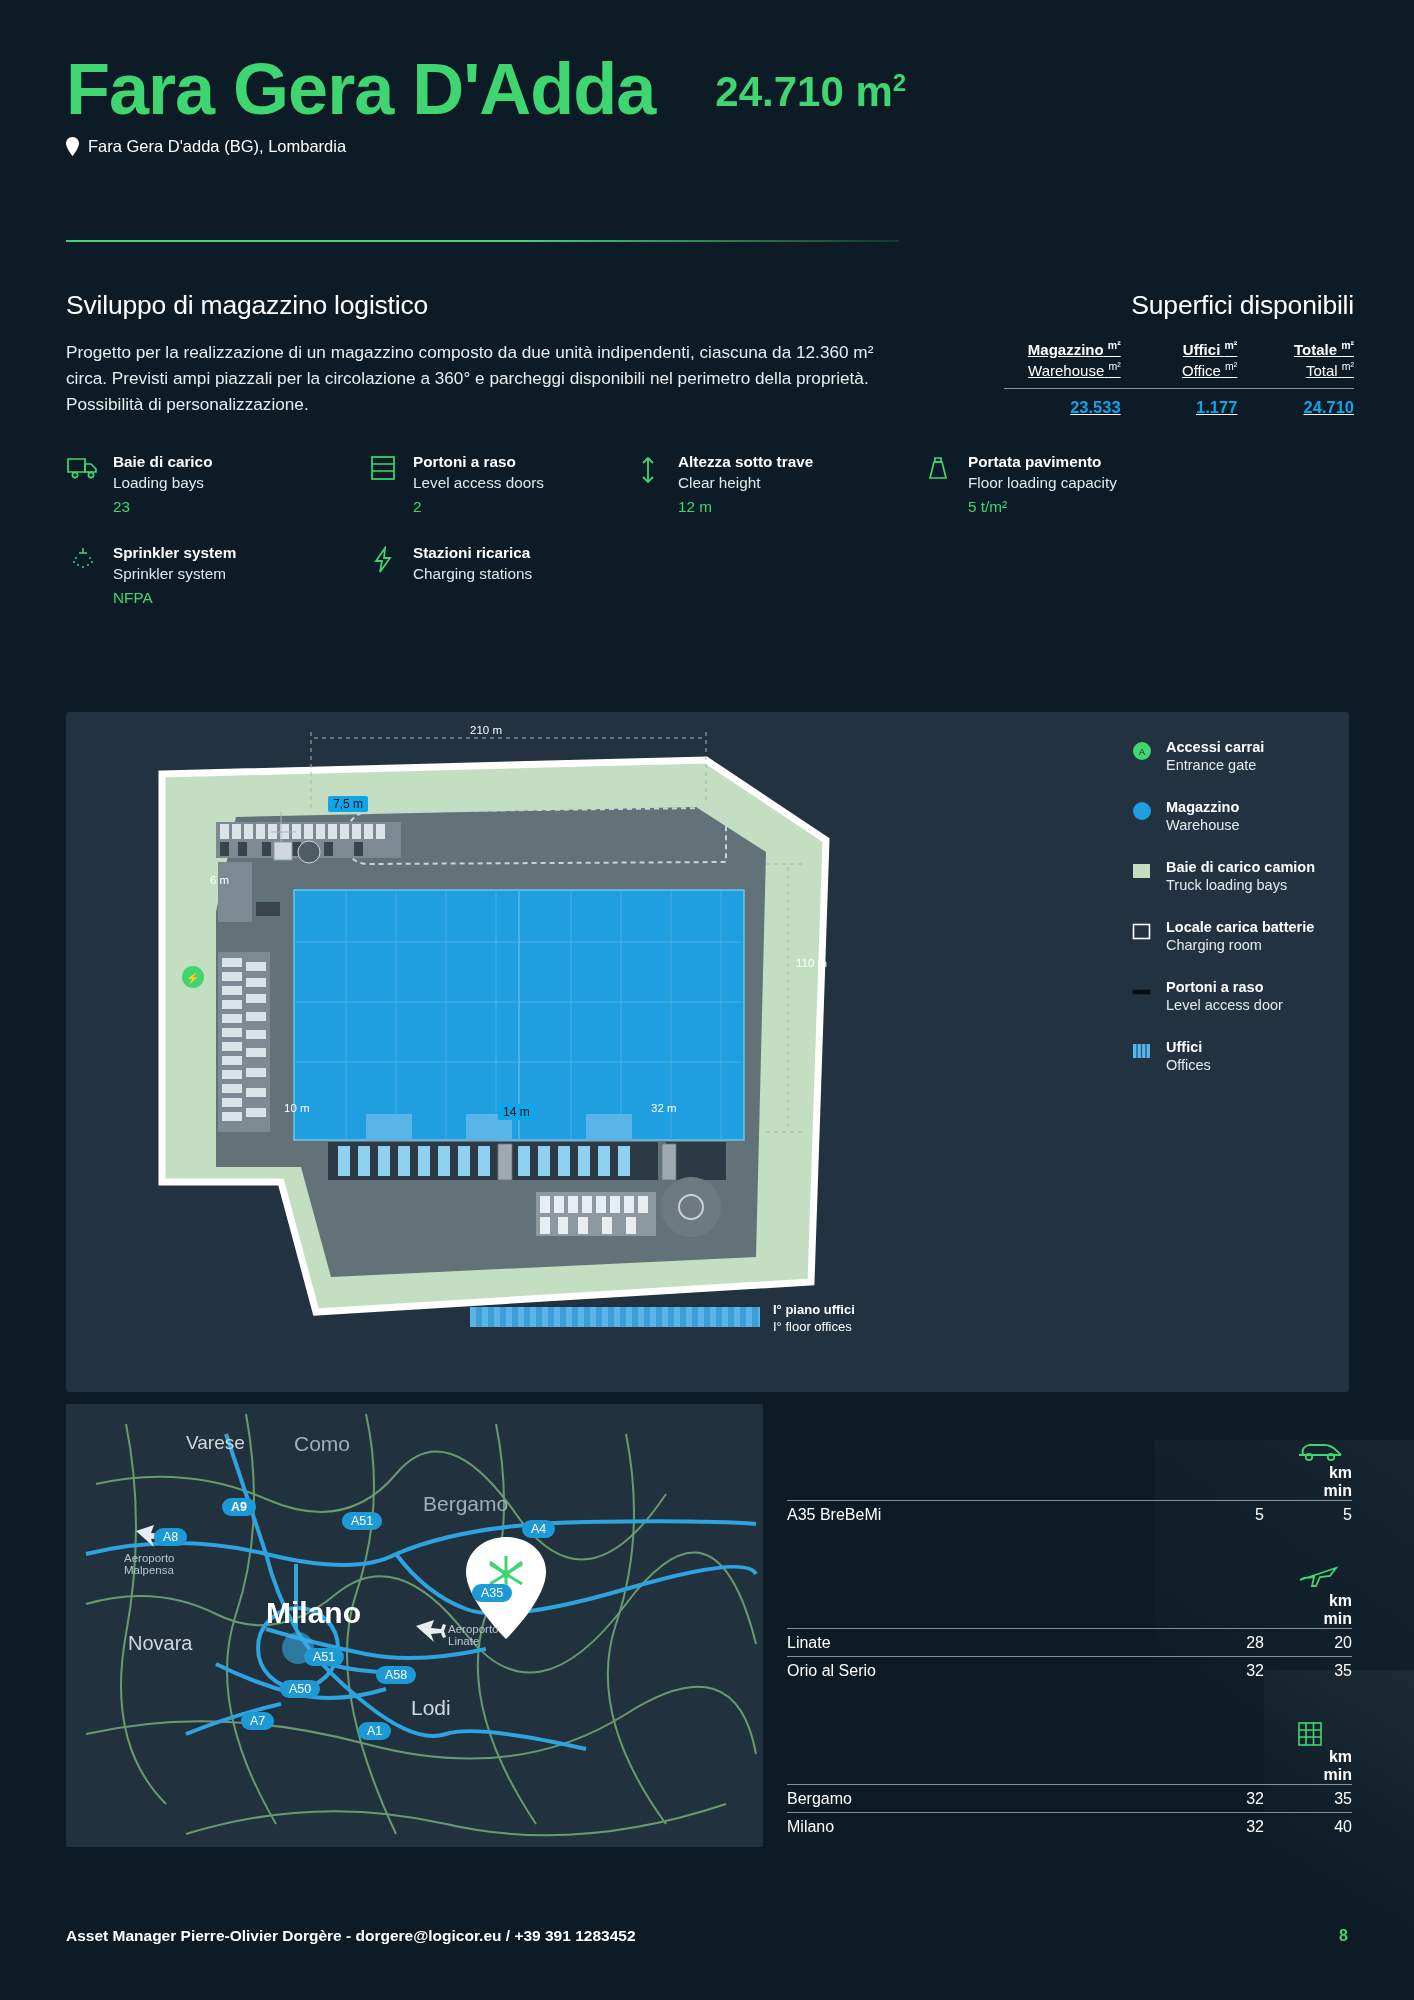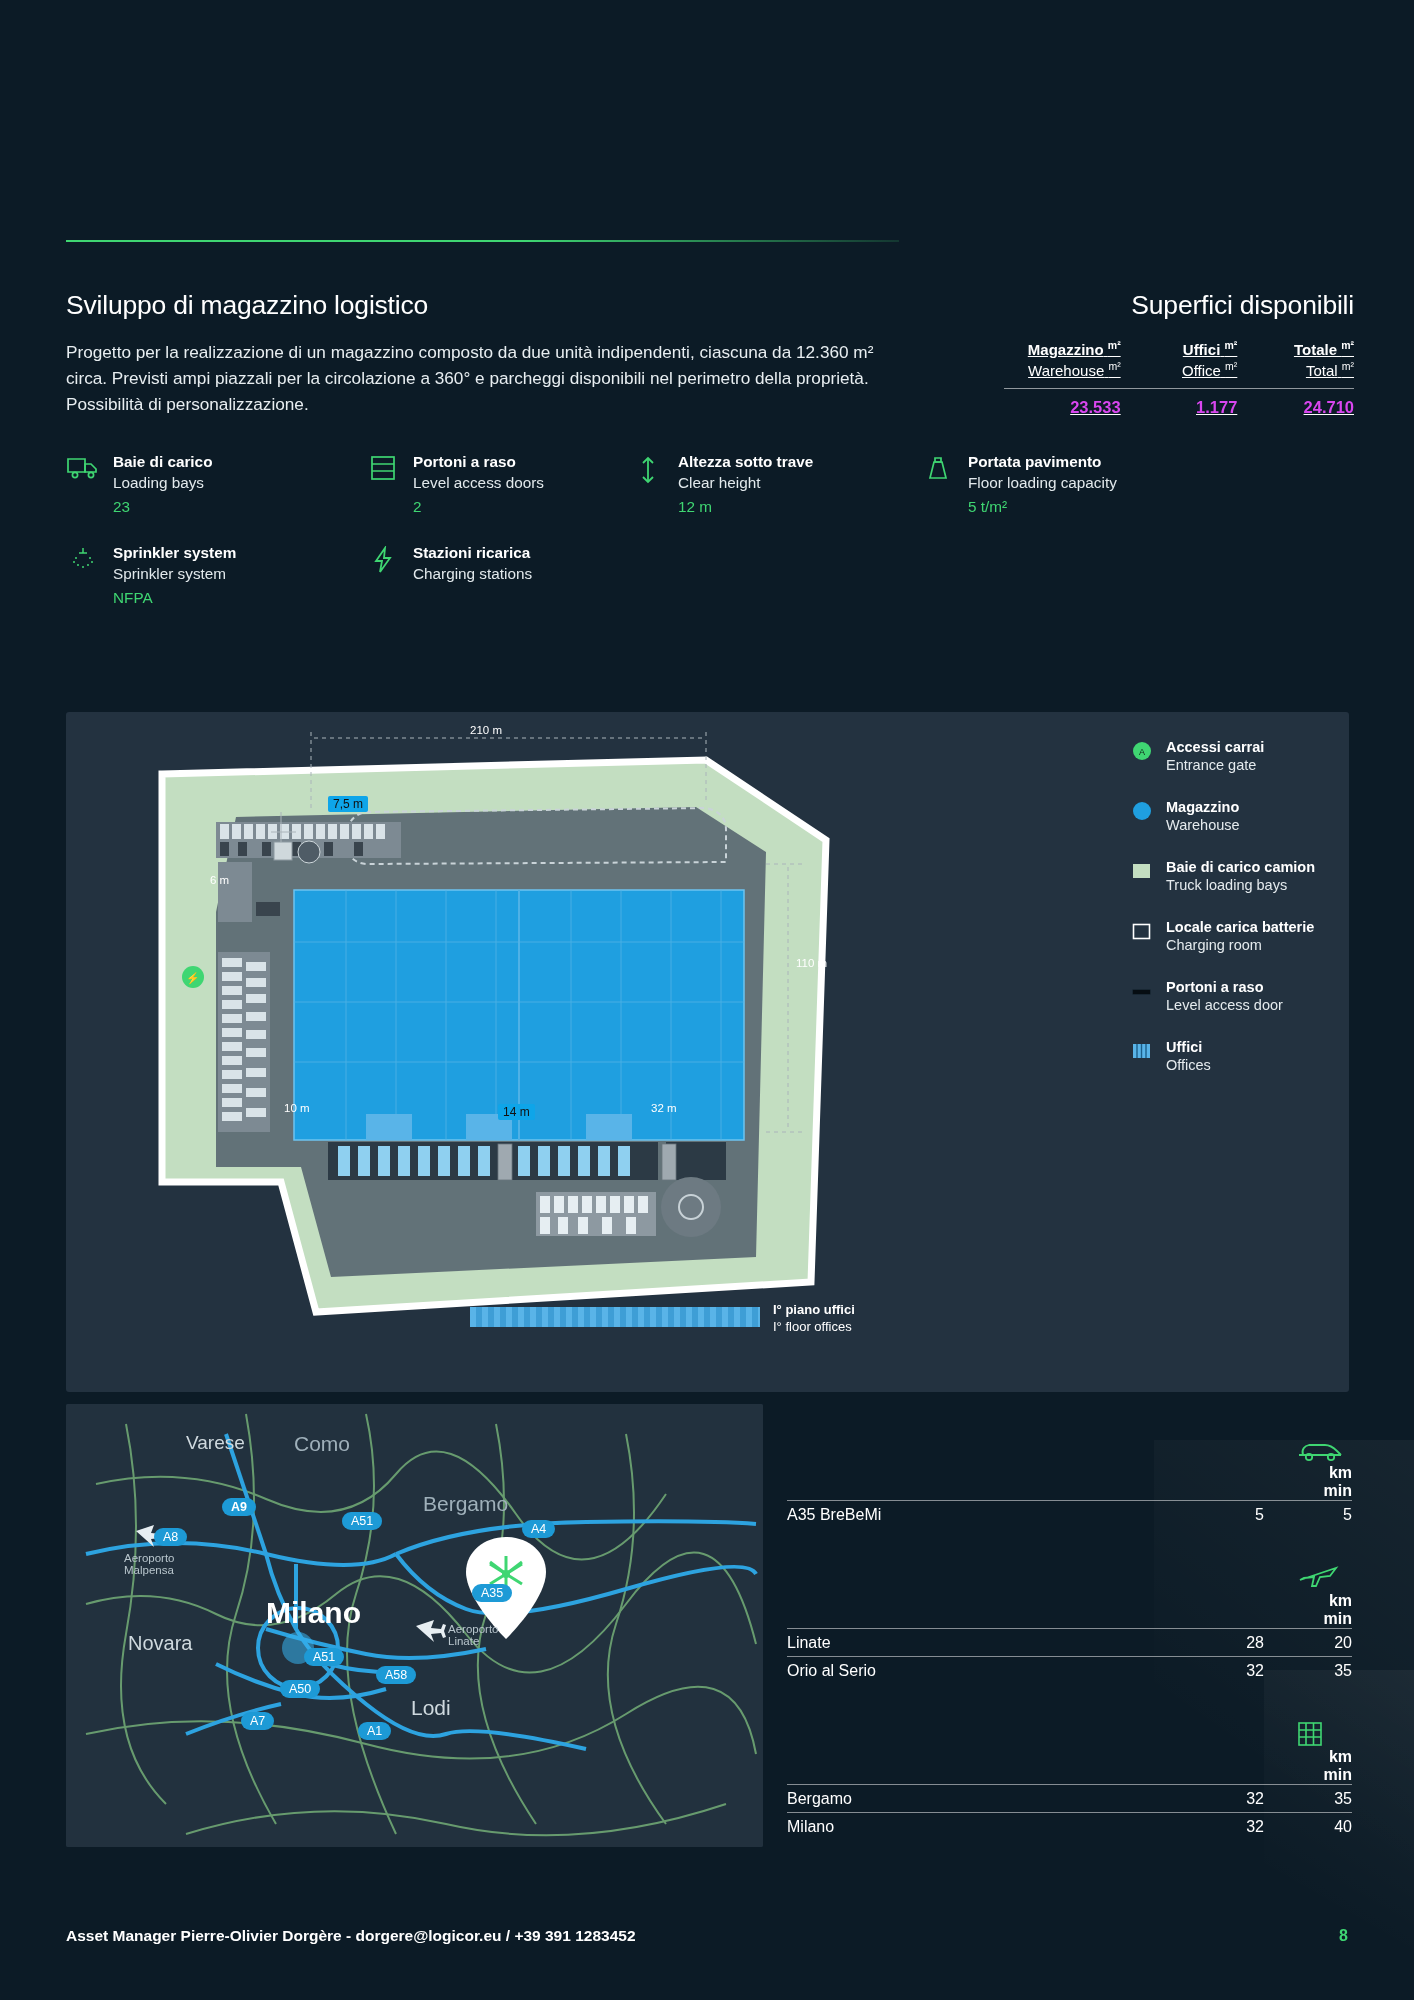--- a/index.html
+++ b/index.html
@@ -56,21 +56,21 @@
   .w1 { width:300px; } .w2 { width:265px; } .w3 { width:290px; } .w4 { width:300px; }
 
   
   .surfaces { position:absolute; right:60px; top:290px; width:350px; text-align:right; }
   .surfaces h2 { font-size:26.5px; font-weight:normal; letter-spacing:-0.2px; }
   .surf-table { width:100%; margin-top:18px; border-collapse:collapse;text-decoration:underline; }
   .surf-table th { font-size:15px; font-weight:bold; text-align:right; padding:0 0 2px 0; color:#fff; white-space:nowrap; }
   .surf-table th sup { font-size:10.5px; }
   .surf-table td.lbl { font-size:15px; font-weight:normal; text-align:right; color:#fff; padding-bottom:9px; white-space:nowrap; }
   .surf-table td.lbl sup { font-size:10.5px; }
-  .surf-table tr.vals td { font-size:16.5px; color:#d946ef; font-weight:bold; text-align:right; border-top:1px solid rgba(255,255,255,0.55); padding-top:9px; }
+  .surf-table tr.vals td { font-size:16.5px; color:#0ea5e9; font-weight:bold; text-align:right; border-top:1px solid rgba(255,255,255,0.55); padding-top:9px; }
   .scol { width:33.33%; }
 
   
   .siteplan {
     position:absolute; left:66px; top:712px; width:1283px; height:680px;
     background:#233240; border-radius:3px; overflow:hidden;
   }
   .legend { position:absolute; left:1065px; top:27px; width:215px; }
   .leg-item { display:flex; gap:13px; margin-bottom:26px; align-items:flex-start; }
   .leg-ico { width:22px; flex:0 0 22px; display:flex; justify-content:center; padding-top:2px;}
@@ -108,20 +108,34 @@
   .pagenum { position:absolute; right:66px; bottom:55px; font-size:16px; font-weight:bold; color:#3fd672; }
 </style>
 </head>
 <body>
 
 <div class="page">
 
   <div class="bg-accent"></div>
   <div class="bg-accent2"></div>
 
+  <div class="header">
+    <div class="title-row">
+      <h1 class="title">Fara Gera D'Adda</h1>
+      <div class="area"><span>24.710 m</span><sup>2</sup></div>
+    </div>
+    <div class="loc">
+      <span class="pin">
+        <svg width="13" height="19" viewBox="0 0 13 19">
+            <path d="M6.5 0C2.9 0 0 2.9 0 6.5C0 11 6.5 19 6.5 19S13 11 13 6.5C13 2.9 10.1 0 6.5 0Z" fill="#ffffff"></path>
+          </svg>
+      </span>
+      <span>Fara Gera D'adda (BG), Lombardia</span>
+    </div>
+  </div>
   <div class="rule"></div>
 
   <div class="left-col">
     <h2 class="sub">Sviluppo di magazzino logistico</h2>
     <p class="desc">Progetto per la realizzazione di un magazzino composto da due unità indipendenti, ciascuna da 12.360 m² circa. Previsti ampi piazzali per la circolazione a 360° e parcheggi disponibili nel perimetro della proprietà. Possibilità di personalizzazione.</p>
 
     <div class="features">
 
       <div class="feat w1">
         <div class="feat-ico">

